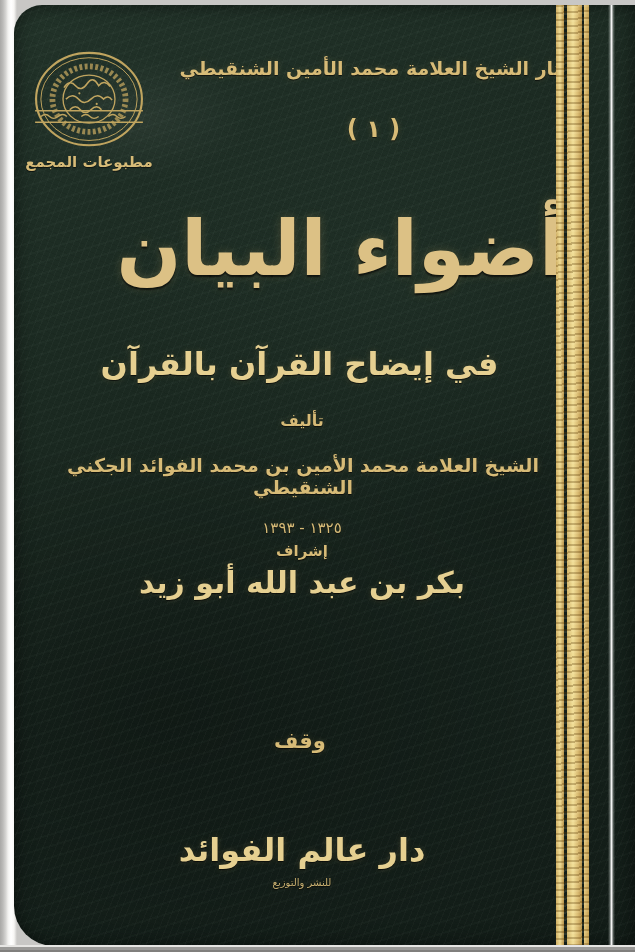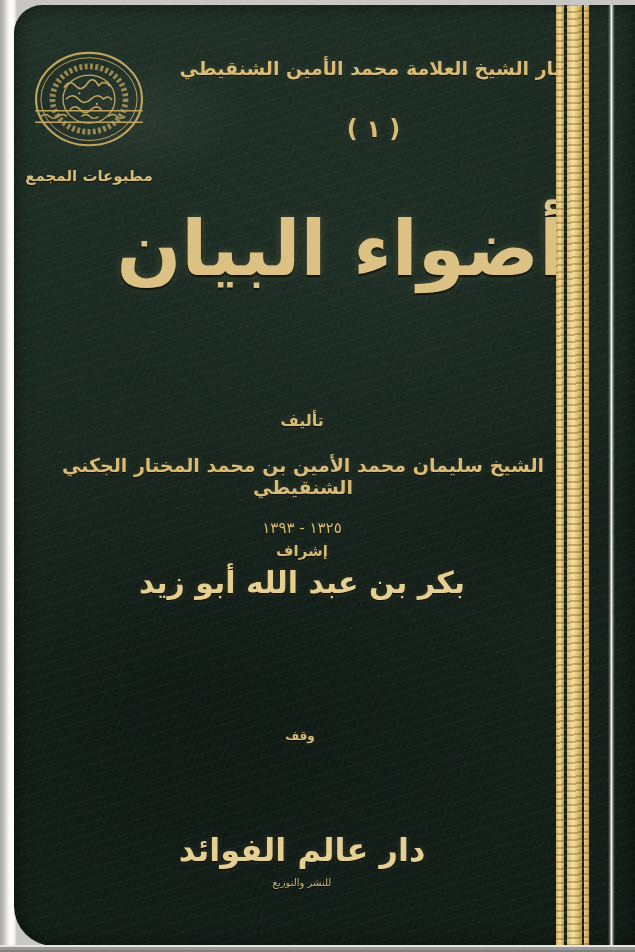--- a/index.html
+++ b/index.html
@@ -69,28 +69,28 @@
     color:#dcc185;
     text-shadow:0 2px 2px rgba(0,0,0,.7), 0 0 10px rgba(225,195,120,.22);
     text-align:right;
   }
   .book-subtitle{top:340px;left:20px;right:70px;font-size:32px;font-weight:bold;}
   .authored-by{top:406px;left:30px;right:75px;font-size:16px;font-weight:bold;}
   .author-name{top:449px;left:12px;right:55px;font-size:19px;font-weight:bold;}
   .author-dates{top:482px;left:30px;right:75px;font-size:15px;letter-spacing:2px;margin-top:32px;}
   .supervision-label{top:537px;left:30px;right:75px;font-size:15px;font-weight:bold;}
   .supervisor-name{top:560px;left:30px;right:75px;font-size:30px;font-weight:bold;}
-  .waqf-label{top:724px;left:30px;right:79px;font-size:12px;font-weight:bold;}
+  .waqf-label{top:724px;left:30px;right:79px;font-size:21px;font-weight:bold;}
   .waqf-org{top:749px;left:15px;right:60px;font-size:20px;font-weight:bold;}
   .publisher-name{top:826px;left:30px;right:75px;font-size:32px;font-weight:bold;}
   .publisher-tagline{top:872px;left:30px;right:75px;font-size:10px;font-weight:normal;opacity:.92;}
   
   .seal-wrap{position:absolute;top:46px;left:10px;width:130px;text-align:center;}
   .seal-caption{
-    position:static;display:block;margin-top:14px;font-size:15px;font-weight:bold;
+    position:static;display:block;margin-top:0;font-size:15px;font-weight:bold;
     color:#d7bb77;text-shadow:0 1px 1px rgba(0,0,0,.6);direction:rtl;
   }
   .seal-svg{display:block;margin:0 auto;opacity:.95;}
 </style>
 </head>
 <body>
 
 <div class="scan-bg"></div>
 
 <div class="cover">
@@ -116,24 +116,25 @@
     </svg>
     <span class="seal-caption">مطبوعات المجمع</span>
   </div>
 
   <div class="gold-text series-line">آثار الشيخ العلامة محمد الأمين الشنقيطي</div>
 
   <div class="gold-text volume-number">( ١ )</div>
 
   <div class="gold-text book-title">أضواء البيان</div>
 
+  <div class="gold-text book-subtitle bright">في إيضاح القرآن بالقرآن</div>
 
   <div class="gold-text authored-by">تأليف</div>
 
-  <div class="gold-text author-name">الشيخ سليمان محمد الأمين بن محمد المختار الجكني الشنقيطي</div>
+  <div class="gold-text author-name">الشيخ العلامة محمد الأمين بن محمد الفوائد الجكني الشنقيطي</div>
 
   <div class="gold-text author-dates">١٣٢٥ - ١٣٩٣</div>
 
   <div class="gold-text supervision-label">إشراف</div>
 
   <div class="gold-text supervisor-name bright">بكر بن عبد الله أبو زيد</div>
 
   <div class="gold-text waqf-label">وقف</div>
 
 

